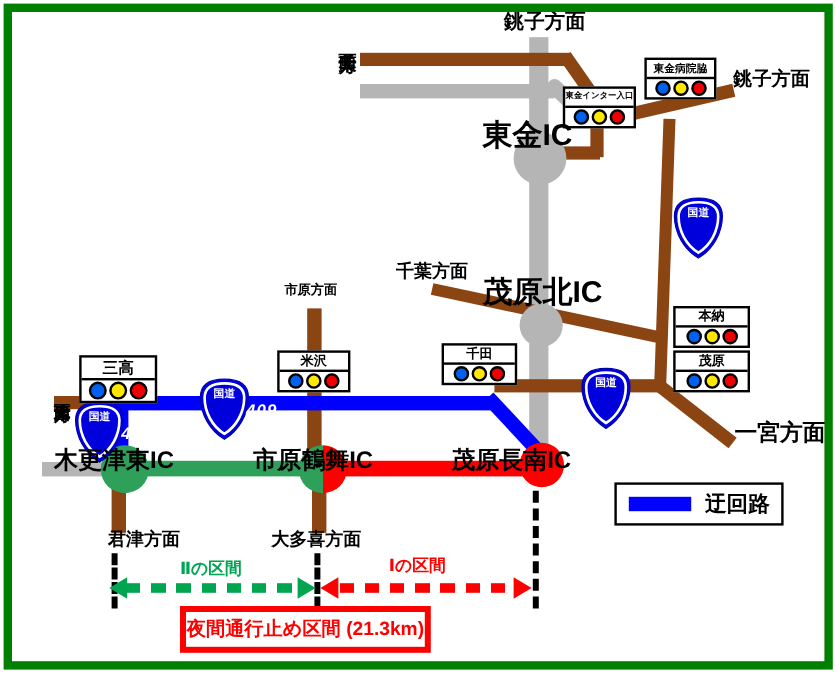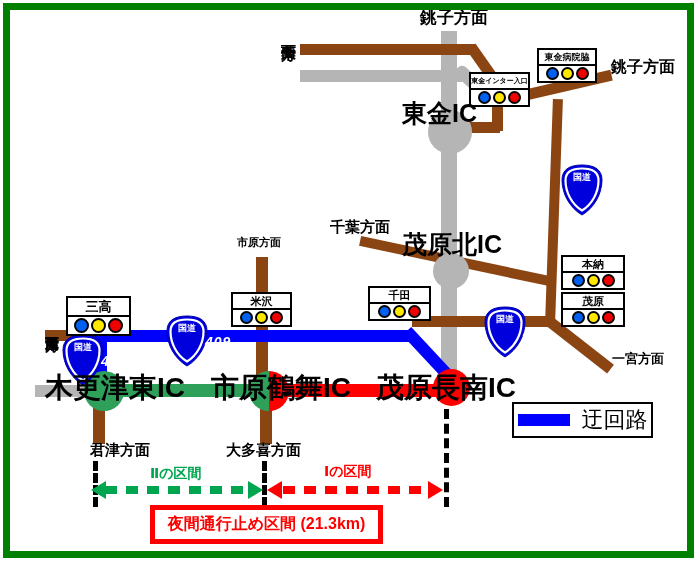--- a/index.html
+++ b/index.html
@@ -8,21 +8,21 @@
   .frame{position:absolute;left:3px;top:3px;right:3px;bottom:3px;border:7px solid #008000;}
   .road{position:absolute;}
   .brown{background:#8B4513;}
   .gray{background:#B5B5B5;}
   .blue{background:#0000FF;}
   .greenseg{background:#2FA05A;}
   .redseg{background:#FF0000;}
   .node{position:absolute;border-radius:50%;}
   .lbl{position:absolute;color:#000;font-weight:600;font-size:16px;white-space:nowrap;line-height:1.1;}
   .vlbl{writing-mode:vertical-rl;text-orientation:upright;}
-  .ic{position:absolute;color:#000;font-weight:bold;font-size:28px;white-space:nowrap;line-height:1;}
+  .ic{position:absolute;color:#000;font-weight:bold;font-size:20px;white-space:nowrap;line-height:1;}
   .c4{position:absolute;left:414px;top:177px;width:57px;height:32px;background:#00A551;
       border:2px solid #00542A;border-radius:8px;color:#fff;font-weight:bold;font-size:18px;
       display:flex;align-items:center;justify-content:center;}
   .shield{position:absolute;width:46px;height:54px;}
   .shield svg{position:absolute;left:0;top:0;}
   .shield .sp{position:absolute;left:0;right:0;top:8px;text-align:center;color:#fff;font-size:9px;font-weight:bold;}
   .shield .sn{position:absolute;left:0;right:0;top:20px;text-align:center;color:#fff;font-size:14px;
               font-weight:bold;font-style:italic;letter-spacing:1px;padding-left:41px;}
   .signal{position:absolute;background:#fff;border:2px solid #000;box-sizing:border-box;}
   .signal .sname{border-bottom:2px solid #000;text-align:center;font-weight:bold;font-size:11px;
@@ -33,27 +33,27 @@
   .big .light{width:15px;height:15px;}
   .big .sname{font-size:13px;line-height:17px;height:17px;text-align:center;}
   .dashv{position:absolute;width:0;border-left:5px dashed #000;}
   .dashbar{position:absolute;height:8px;}
   .g-dash{background:repeating-linear-gradient(90deg,#00A550 0 12px,transparent 12px 21px);}
   .r-dash{background:repeating-linear-gradient(90deg,#FF0000 0 12px,transparent 12px 21px);}
   .tri{position:absolute;width:0;height:0;border-top:9px solid transparent;border-bottom:9px solid transparent;}
   .tri.gl{border-right:15px solid #00A550;} .tri.gr{border-left:15px solid #00A550;}
   .tri.rl{border-right:15px solid #FF0000;} .tri.rr{border-left:15px solid #FF0000;}
   .seclbl{position:absolute;font-weight:bold;font-size:14px;white-space:nowrap;}
-  .closure{position:absolute;left:150px;top:505px;width:233px;height:39px;border:5px solid #FF0000;
+  .closure{position:absolute;left:150px;top:505px;width:209px;height:39px;border:5px solid #FF0000;
            box-sizing:border-box;background:#fff;display:flex;align-items:center;justify-content:center;
            color:#FF0000;font-weight:bold;font-size:16px;white-space:nowrap;}
   .legend{position:absolute;left:512px;top:402px;width:141px;height:36px;border:2px solid #000;
           box-sizing:border-box;background:#fff;display:flex;align-items:center;justify-content:center;gap:12px;}
   .legend .sw{width:52px;height:12px;background:#0000FF;}
-  .legend .lt{font-size:22px;font-weight:400;color:#000;}
+  .legend .lt{font-size:18px;font-weight:700;color:#000;}
 </style>
 </head>
 <body>
 
 <div class="map">
 
   <div class="road gray" style="left:441px;top:31px;width:16px;height:356px;"></div>
   <div class="road gray" style="left:300px;top:70px;width:162px;height:12px;"></div>
   <div class="road gray" style="left:451px;top:78px;width:48px;height:13px;transform:rotate(43deg);border-radius:6px;"></div>
   <div class="road gray" style="left:35px;top:385px;width:55px;height:12px;"></div>
@@ -175,21 +175,21 @@
         <span class="light lr"></span>
     </div>
   </div>
 
   <div class="lbl" style="left:420px;top:9px;font-size:17px;">銚子方面</div>
   <div class="lbl vlbl" style="left:280px;top:33px;font-size:15px;">千葉方面</div>
   <div class="lbl" style="left:611px;top:58px;">銚子方面</div>
   <div class="lbl" style="left:330px;top:219px;font-size:15px;">千葉方面</div>
   <div class="lbl" style="left:237px;top:236px;font-size:11px;">市原方面</div>
   <div class="lbl vlbl" style="left:44px;top:326px;font-size:14px;">木更津方面</div>
-  <div class="lbl" style="left:612px;top:352px;font-size:13px;">一宮方面</div>
+  <div class="lbl" style="left:612px;top:352px;font-size:19px;">一宮方面</div>
   <div class="lbl" style="left:65px;top:442px;font-size:15px;margin-left:25px;">君津方面</div>
   <div class="lbl" style="left:226px;top:442px;font-size:15px;">大多喜方面</div>
 
   <div class="ic" style="left:402px;top:101px;font-size:25px;">東金IC</div>
   <div class="ic" style="left:402px;top:232px;font-size:25px;">茂原北IC</div>
   <div class="ic" style="left:45px;top:374px;">木更津東IC</div>
   <div class="ic" style="left:376px;top:374px;">茂原長南IC</div>
   <div class="ic" style="left:211px;top:374px;">市原鶴舞IC</div>
 
   <div class="dashv" style="left:93px;top:461px;height:46px;"></div>

